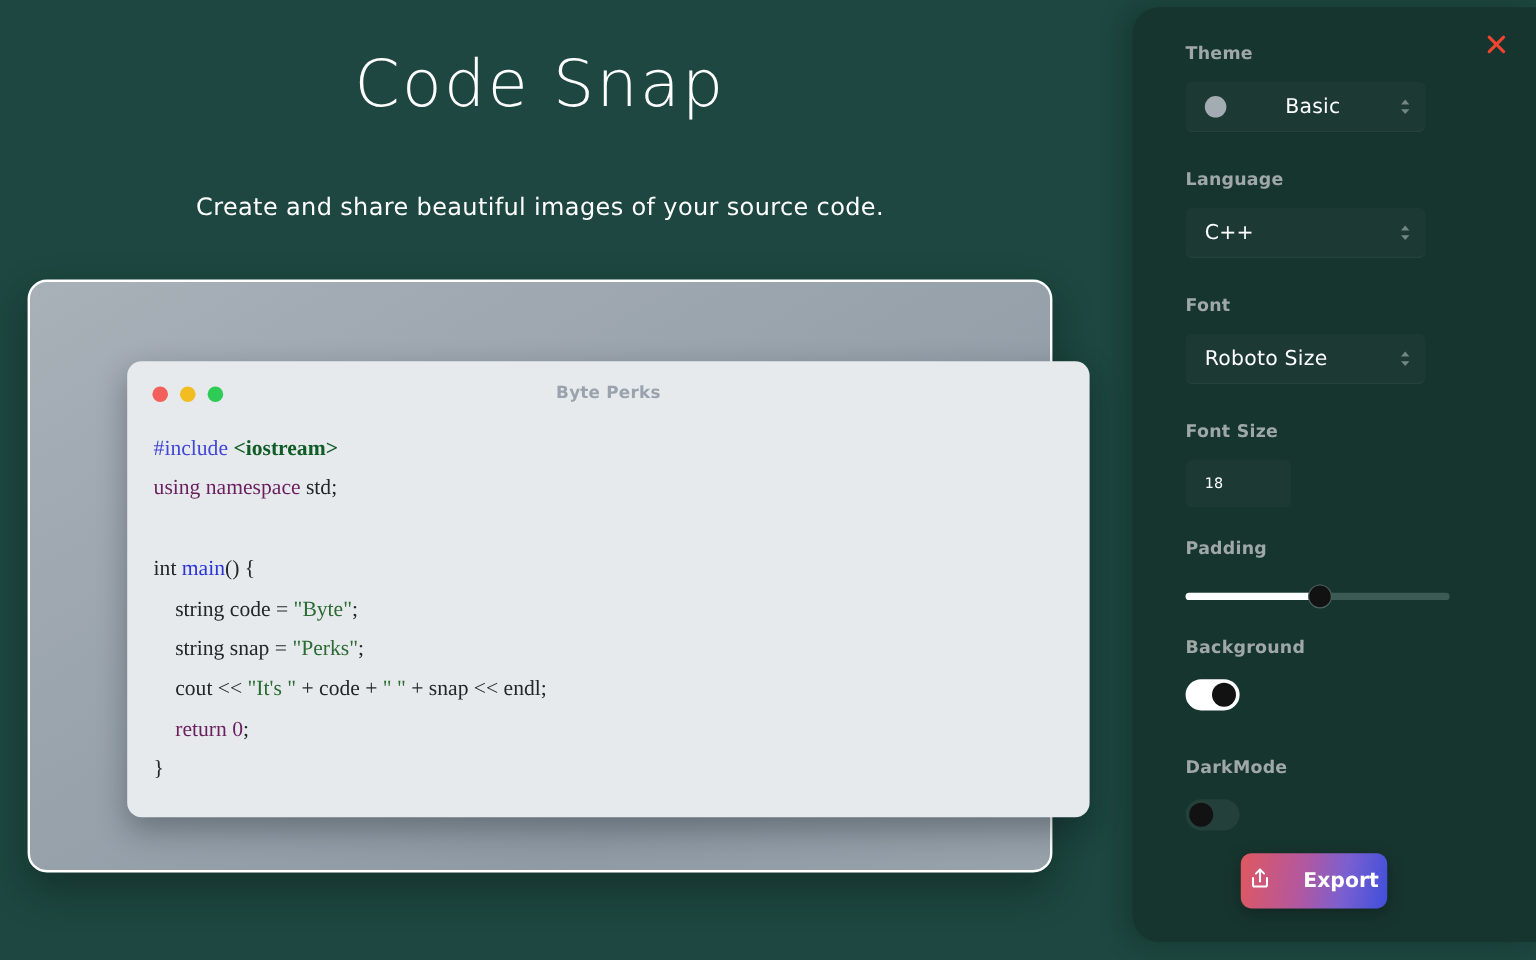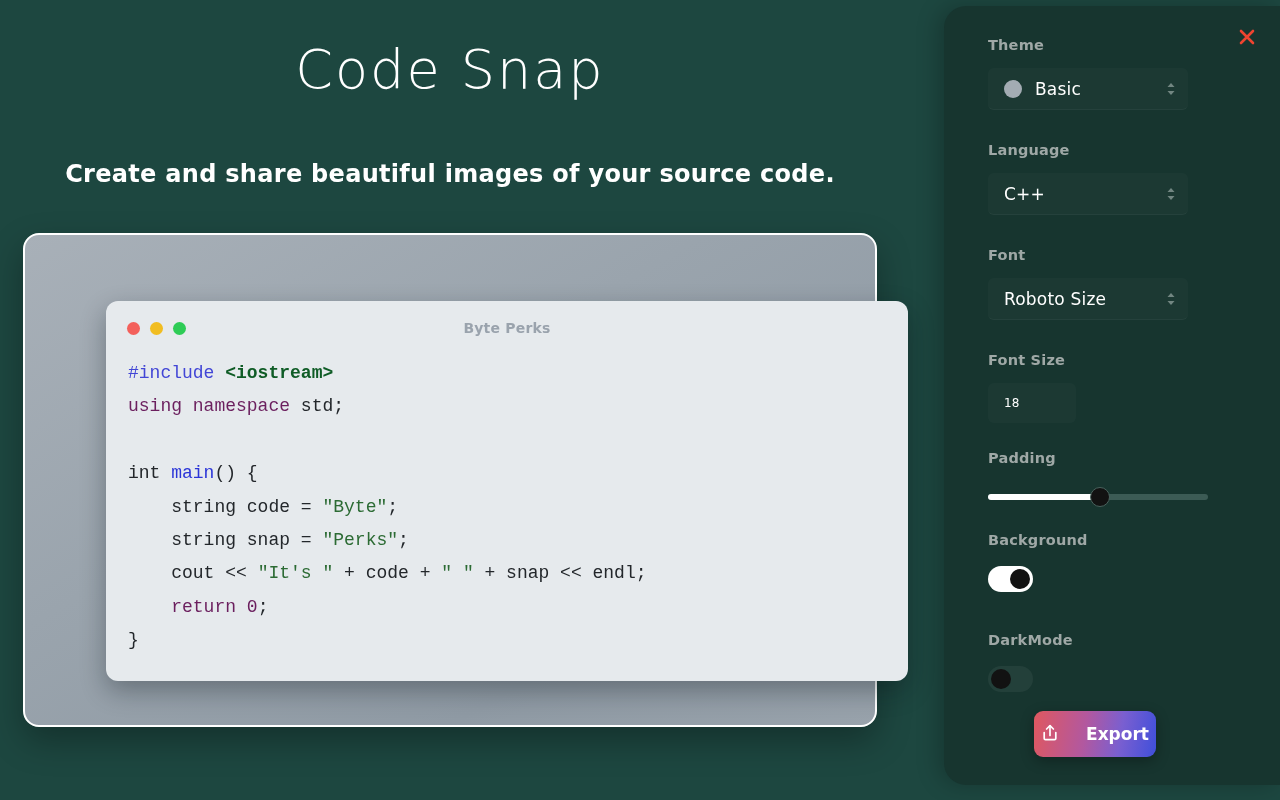--- a/index.html
+++ b/index.html
@@ -38,22 +38,22 @@
     line-height: 1.05;
     white-space: nowrap;
   }
 
   .app-subtitle {
     position: absolute;
     left: 0; top: 160px;
     width: 900px;
     text-align: center;
     font-family: "DejaVu Sans", sans-serif;
-    font-size: 24px;
-    font-weight: 700;
+    font-size: 20px;
+    font-weight: 400;
     letter-spacing: 0.3px;
     color: #ffffff;
     white-space: nowrap;
   }
 
   
   .snap-frame {
     position: absolute;
     left: 23px;
     top: 233px;
@@ -102,21 +102,21 @@
     text-align: center;
     font-family: "DejaVu Sans", sans-serif;
     font-size: 14px;
     font-weight: 600;
     color: #9aa3ad;
     letter-spacing: 0.2px;
   }
 
   .code-body {
     padding: 0 22px;
-    font-family: Liberation Mono, monospace;
+    font-family: Liberation Serif, serif;
     font-size: 18px;
     line-height: 33.4px;
     color: #23272b;
     white-space: pre;
     tab-size: 4;
   }
   .code-line { white-space: pre; min-height: 33.4px; }
 
   
   .tk-pre  { color: #4246d6; }   
@@ -168,20 +168,21 @@
     left: 44px;
     width: 200px;
     height: 42px;
     background: rgba(255,255,255,0.022);
     border: none;
     border-bottom: 1px solid rgba(255,255,255,0.045);
     border-radius: 6px;
     display: flex;
     align-items: center;
     cursor: pointer;
+    gap: 36px;
   }
   .select-value {
     font-family: "DejaVu Sans", sans-serif;
     font-size: 17px;
     font-weight: 400;
     color: #ffffff;
     letter-spacing: 0.2px;
   }
   .swatch {
     width: 18px; height: 18px;

